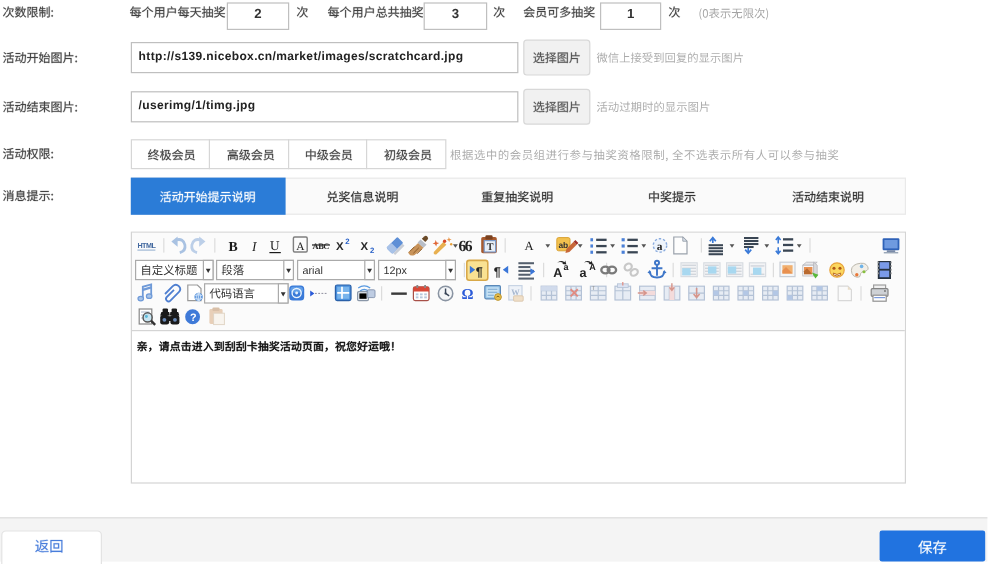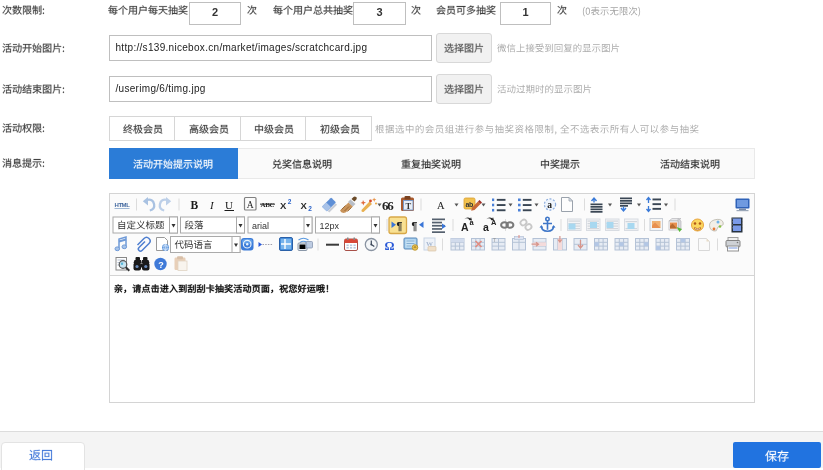--- a/index.html
+++ b/index.html
@@ -1,19 +1,19 @@
 <!DOCTYPE html>
 <html><head><meta charset="utf-8">
 <style>
 *{margin:0;padding:0;box-sizing:border-box}
 html,body{width:823px;height:470px;background:#fff;font-family:"Liberation Sans",sans-serif;overflow:hidden;position:relative}
 .abs{position:absolute}
 .inp{position:absolute;background:#fff;border:1px solid #bfbfbf}
 .num{text-align:center;font-size:11px;color:#333;line-height:19px;font-weight:bold}
-.txt{font-size:10px;font-weight:normal;letter-spacing:0.3px;color:#222;line-height:24px;padding-left:6px;white-space:nowrap;overflow:hidden}
+.txt{font-size:10px;font-weight:bold;letter-spacing:0.3px;color:#222;line-height:24px;padding-left:6px;white-space:nowrap;overflow:hidden}
 .btn{position:absolute;background:#f1f1f1;border:1px solid #d8d8d8;border-radius:3px}
 .seg{position:absolute;background:#fff;border:1px solid #d6d6d6}
 </style></head><body>
 
 <svg style="position:absolute;left:2px;top:5px" width="44" height="12" viewBox="0 0 43.8 12.0">
     <path fill="#444" stroke="#444" stroke-width="0.2" d="M0.6 1.6C1.2 2 2.1 2.6 2.5 3L3 2.4C2.6 2 1.7 1.5 1 1.1ZM0.4 8.1 1.1 8.6C1.7 7.7 2.5 6.5 3.1 5.5L2.5 5C1.9 6.1 1 7.3 0.4 8.1ZM4.5 0.4C4.2 2 3.7 3.6 2.9 4.5C3.1 4.6 3.5 4.8 3.6 5C4 4.4 4.4 3.7 4.7 2.8H8.4C8.2 3.5 7.9 4.3 7.6 4.8C7.8 4.9 8.1 5 8.3 5.1C8.6 4.4 9.1 3.3 9.3 2.4L8.8 2.1L8.6 2.1H4.9C5.1 1.6 5.2 1.1 5.3 0.6ZM5.7 3.3V4C5.7 5.4 5.5 7.6 2.4 9.1C2.6 9.2 2.9 9.5 3 9.6C4.9 8.7 5.8 7.4 6.2 6.2C6.8 7.8 7.7 8.9 9.1 9.5C9.2 9.3 9.4 9 9.6 8.9C7.9 8.2 6.9 6.7 6.5 4.7C6.5 4.4 6.5 4.2 6.5 4V3.3Z M14.4 0.6C14.2 1 13.9 1.6 13.7 1.9L14.2 2.2C14.4 1.8 14.8 1.3 15.1 0.9ZM10.9 0.9C11.1 1.3 11.4 1.8 11.5 2.2L12.1 1.9C12 1.6 11.7 1 11.4 0.7ZM14.1 6.2C13.9 6.7 13.6 7.2 13.2 7.5C12.8 7.4 12.4 7.2 12 7C12.2 6.8 12.3 6.5 12.5 6.2ZM11.1 7.3C11.6 7.5 12.1 7.7 12.6 8C12 8.4 11.2 8.8 10.4 8.9C10.5 9.1 10.7 9.3 10.8 9.5C11.7 9.3 12.5 8.9 13.3 8.3C13.6 8.5 13.9 8.7 14.1 8.9L14.6 8.4C14.4 8.2 14.1 8 13.8 7.9C14.3 7.3 14.7 6.6 14.9 5.7L14.5 5.5L14.4 5.6H12.8L13 5.1L12.3 4.9C12.3 5.1 12.2 5.4 12.1 5.6H10.7V6.2H11.8C11.5 6.6 11.3 7 11.1 7.3ZM12.6 0.4V2.3H10.5V2.9H12.3C11.9 3.5 11.1 4.2 10.4 4.5C10.5 4.6 10.7 4.9 10.8 5C11.4 4.7 12.1 4.1 12.6 3.5V4.8H13.3V3.4C13.8 3.8 14.4 4.2 14.6 4.5L15 3.9C14.8 3.7 13.9 3.2 13.4 2.9H15.3V2.3H13.3V0.4ZM16.3 0.5C16 2.2 15.6 3.9 14.8 5C15 5.1 15.3 5.3 15.4 5.4C15.6 5.1 15.9 4.6 16.1 4.1C16.3 5.1 16.6 6 16.9 6.8C16.4 7.8 15.6 8.5 14.5 9C14.7 9.2 14.9 9.5 14.9 9.6C15.9 9.1 16.7 8.4 17.3 7.5C17.8 8.4 18.4 9 19.2 9.5C19.3 9.3 19.6 9.1 19.7 8.9C18.9 8.5 18.2 7.7 17.7 6.8C18.2 5.8 18.6 4.5 18.8 3H19.5V2.3H16.6C16.8 1.8 16.9 1.2 17 0.6ZM18.1 3C17.9 4.2 17.7 5.2 17.3 6C16.9 5.1 16.7 4.1 16.5 3Z M20.9 0.8V9.6H21.6V1.5H23C22.8 2.2 22.5 3 22.2 3.8C23 4.6 23.1 5.2 23.1 5.8C23.1 6.1 23.1 6.4 22.9 6.5C22.9 6.5 22.7 6.6 22.6 6.6C22.5 6.6 22.3 6.6 22 6.6C22.2 6.8 22.2 7.1 22.2 7.2C22.4 7.2 22.7 7.2 22.9 7.2C23.1 7.2 23.3 7.1 23.4 7C23.7 6.8 23.8 6.4 23.8 5.9C23.8 5.2 23.6 4.5 22.9 3.7C23.3 2.9 23.6 1.9 23.9 1.1L23.4 0.8L23.3 0.8ZM28.1 3.3V4.6H25.2V3.3ZM28.1 2.7H25.2V1.5H28.1ZM24.4 9.6C24.6 9.5 24.9 9.4 27 8.8C26.9 8.6 26.9 8.3 26.9 8.1L25.2 8.6V5.2H26.1C26.6 7.2 27.6 8.8 29.1 9.5C29.2 9.3 29.5 9 29.6 8.9C28.9 8.6 28.2 8 27.7 7.3C28.3 7 28.9 6.5 29.4 6.1L28.9 5.6C28.5 5.9 27.9 6.4 27.4 6.7C27.1 6.3 26.9 5.8 26.8 5.2H28.8V0.8H24.4V8.3C24.4 8.7 24.2 8.9 24.1 9C24.2 9.1 24.3 9.4 24.4 9.6Z M36.8 1.3V6.9H37.5V1.3ZM38.5 0.5V8.6C38.5 8.7 38.5 8.8 38.3 8.8C38.1 8.8 37.6 8.8 37 8.8C37.1 9 37.2 9.4 37.2 9.6C38 9.6 38.5 9.5 38.9 9.4C39.2 9.3 39.3 9.1 39.3 8.6V0.5ZM31.4 0.6C31.2 1.6 30.9 2.6 30.4 3.3C30.6 3.4 30.9 3.5 31.1 3.6C31.2 3.3 31.4 2.9 31.6 2.5H32.9V3.6H30.4V4.3H32.9V5.3H30.9V8.8H31.6V6H32.9V9.6H33.6V6H35V8C35 8.1 35 8.2 34.9 8.2C34.8 8.2 34.4 8.2 34 8.2C34.1 8.3 34.2 8.6 34.2 8.8C34.8 8.8 35.1 8.8 35.4 8.7C35.6 8.6 35.7 8.4 35.7 8V5.3H33.6V4.3H36V3.6H33.6V2.5H35.6V1.8H33.6V0.4H32.9V1.8H31.8C31.9 1.5 32 1.1 32.1 0.8Z M41.4 4.9C41.8 4.9 42 4.6 42 4.2C42 3.8 41.8 3.5 41.4 3.5C41 3.5 40.7 3.8 40.7 4.2C40.7 4.6 41 4.9 41.4 4.9ZM41.4 8.9C41.8 8.9 42 8.7 42 8.2C42 7.8 41.8 7.5 41.4 7.5C41 7.5 40.7 7.8 40.7 8.2C40.7 8.7 41 8.9 41.4 8.9Z"></path>
   </svg>
 <svg style="position:absolute;left:108px;top:5px" width="81" height="12" viewBox="0 0 81.0 12.0">
     <path fill="#444" stroke="#444" stroke-width="0.2" d="M3.9 4.2C4.5 4.5 5.3 5 5.7 5.4H2.7L2.9 3.8H7.5L7.4 5.4H5.7L6.2 4.9C5.8 4.5 5 4.1 4.3 3.8ZM0.4 5.3V6H1.9C1.7 6.9 1.6 7.7 1.5 8.3H1.9L7.2 8.3C7.1 8.6 7.1 8.8 7 8.9C6.9 9 6.8 9 6.6 9C6.4 9 6 9 5.5 9C5.6 9.1 5.7 9.4 5.7 9.6C6.2 9.6 6.7 9.6 7 9.6C7.3 9.6 7.5 9.5 7.7 9.2C7.8 9.1 7.9 8.8 8 8.3H9.2V7.6H8C8.1 7.2 8.1 6.7 8.2 6H9.6V5.3H8.2L8.2 3.5C8.2 3.4 8.3 3.1 8.3 3.1H2.2C2.2 3.8 2.1 4.6 1.9 5.3ZM7.3 7.6H5.6L6 7.2C5.6 6.8 4.8 6.3 4.1 6H7.4C7.4 6.7 7.3 7.2 7.3 7.6ZM3.6 6.4C4.3 6.7 5 7.2 5.5 7.6H2.4L2.6 6H4.1ZM2.7 0.3C2.2 1.6 1.3 2.9 0.4 3.7C0.6 3.8 0.9 4 1.1 4.2C1.6 3.6 2.2 2.9 2.6 2.1H9.2V1.4H3C3.2 1.1 3.3 0.9 3.5 0.6Z M14.6 3.3V9.6H15.4V3.3ZM15.1 0.4C14.1 2.1 12.2 3.5 10.3 4.3C10.6 4.5 10.8 4.8 10.9 5C12.4 4.3 13.9 3.1 15 1.7C16.3 3.3 17.7 4.3 19.1 5C19.3 4.8 19.5 4.5 19.7 4.4C18.1 3.6 16.7 2.7 15.4 1.1L15.7 0.7Z M21.5 1.1V4.7C21.5 6.1 21.4 7.9 20.3 9.2C20.5 9.2 20.8 9.5 20.9 9.7C21.7 8.8 22 7.7 22.2 6.5H24.7V9.5H25.4V6.5H28.1V8.6C28.1 8.8 28.1 8.8 27.9 8.8C27.7 8.8 27 8.9 26.3 8.8C26.4 9 26.5 9.4 26.6 9.5C27.5 9.6 28.1 9.5 28.4 9.4C28.8 9.3 28.9 9.1 28.9 8.6V1.1ZM22.3 1.8H24.7V3.4H22.3ZM28.1 1.8V3.4H25.4V1.8ZM22.3 4.1H24.7V5.8H22.2C22.3 5.4 22.3 5.1 22.3 4.7ZM28.1 4.1V5.8H25.4V4.1Z M32.5 2.7H37.7V4.7H32.5L32.5 4.1ZM34.4 0.5C34.6 1 34.8 1.5 35 2H31.7V4.1C31.7 5.6 31.6 7.7 30.3 9.2C30.5 9.3 30.9 9.5 31 9.7C32 8.5 32.3 6.8 32.4 5.4H37.7V6H38.5V2H35.3L35.7 1.8C35.6 1.4 35.4 0.8 35.1 0.4Z M43.9 4.2C44.5 4.5 45.3 5 45.7 5.4H42.7L42.9 3.8H47.5L47.4 5.4H45.7L46.2 4.9C45.8 4.5 45 4.1 44.3 3.8ZM40.4 5.3V6H41.9C41.7 6.9 41.6 7.7 41.5 8.3H41.9L47.2 8.3C47.1 8.6 47.1 8.8 47 8.9C46.9 9 46.8 9 46.6 9C46.4 9 46 9 45.5 9C45.6 9.1 45.6 9.4 45.7 9.6C46.1 9.6 46.7 9.6 47 9.6C47.3 9.6 47.5 9.5 47.7 9.2C47.8 9.1 47.9 8.8 48 8.3H49.2V7.6H48C48.1 7.2 48.1 6.7 48.1 6H49.6V5.3H48.2L48.2 3.5C48.2 3.4 48.3 3.1 48.3 3.1H42.2C42.2 3.8 42.1 4.6 42 5.3ZM47.3 7.6H45.6L46 7.2C45.6 6.8 44.8 6.3 44.1 6H47.4C47.4 6.7 47.3 7.2 47.3 7.6ZM43.6 6.4C44.3 6.7 45 7.2 45.5 7.6H42.4L42.6 6H44.1ZM42.7 0.3C42.2 1.6 41.3 2.9 40.4 3.7C40.6 3.8 40.9 4 41.1 4.2C41.6 3.6 42.2 2.9 42.6 2.1H49.2V1.4H43C43.2 1.1 43.3 0.9 43.5 0.6Z M50.7 4.3V5H54.3C54 6.4 53 7.9 50.4 9C50.6 9.1 50.8 9.4 50.9 9.6C53.5 8.5 54.5 7.1 55 5.6C55.8 7.5 57.1 8.9 59.1 9.6C59.3 9.4 59.5 9.1 59.7 8.9C57.6 8.3 56.2 6.9 55.5 5H59.4V4.3H55.3C55.3 3.9 55.3 3.5 55.3 3.1V1.9H58.9V1.2H51V1.9H54.5V3.1C54.5 3.5 54.5 3.9 54.5 4.3Z M61.8 0.4V2.4H60.4V3.1H61.8V5.3L60.3 5.7L60.5 6.5L61.8 6V8.7C61.8 8.9 61.8 8.9 61.6 8.9C61.5 8.9 61.1 8.9 60.6 8.9C60.7 9.1 60.8 9.4 60.9 9.6C61.5 9.6 61.9 9.6 62.2 9.5C62.4 9.4 62.5 9.2 62.5 8.7V5.8L63.8 5.4L63.7 4.8L62.5 5.1V3.1H63.6V2.4H62.5V0.4ZM64.7 6.1H66.3V8.1H64.7ZM64.7 5.4V3.4H66.3V5.4ZM68.7 6.1V8.1H67V6.1ZM68.7 5.4H67V3.4H68.7ZM66.3 0.4V2.7H64V9.6H64.7V8.9H68.7V9.5H69.4V2.7H67V0.4Z M70.7 1.2C71.1 1.7 71.5 2.4 71.7 2.8L72.3 2.5C72.1 2 71.7 1.4 71.3 0.9ZM74.6 5.3C74.6 5.6 74.6 5.8 74.5 6.1H70.6V6.7H74.3C73.8 7.8 72.8 8.6 70.4 9C70.6 9.1 70.7 9.4 70.8 9.6C73.3 9.2 74.4 8.3 75 7C75.7 8.5 77.1 9.2 79.2 9.5C79.2 9.3 79.4 9 79.6 8.9C77.6 8.7 76.2 8 75.6 6.7H79.4V6.1H75.3C75.3 5.8 75.4 5.6 75.4 5.3ZM70.5 4.1 70.8 4.7C71.4 4.4 72.1 4 72.8 3.7V5.3H73.5V0.4H72.8V2.9C71.9 3.4 71.1 3.8 70.5 4.1ZM76 0.4C75.6 1.1 74.8 1.9 73.9 2.4C74 2.5 74.3 2.8 74.4 3C74.9 2.7 75.3 2.3 75.7 1.9H78.5C78.2 2.6 77.6 3.2 77 3.6C76.6 3.2 76.1 2.8 75.7 2.4L75.1 2.7C75.6 3.1 76 3.6 76.4 3.9C75.6 4.3 74.7 4.5 73.8 4.7C73.9 4.8 74.1 5.1 74.2 5.3C76.7 4.9 78.7 3.9 79.5 1.4L79 1.2L78.9 1.3H76.3C76.4 1 76.6 0.8 76.7 0.6Z"></path>
   </svg>
@@ -45,21 +45,21 @@
 <div class="btn" style="left:435.5px;top:33px;width:56px;height:30px"></div>
 <svg style="position:absolute;left:443.5px;top:43px" width="41" height="12" viewBox="0 0 41.0 12.0">
     <path fill="#555" stroke="#555" stroke-width="0.2" d="M0.6 1.2C1.2 1.6 1.9 2.3 2.2 2.8L2.8 2.4C2.5 1.9 1.8 1.2 1.2 0.7ZM4.5 0.7C4.2 1.6 3.8 2.5 3.3 3.1C3.4 3.2 3.8 3.4 3.9 3.5C4.1 3.2 4.4 2.8 4.5 2.4H6V3.9H3.2V4.6H5C4.8 5.9 4.4 6.8 2.9 7.4C3.1 7.5 3.3 7.8 3.4 8C5.1 7.3 5.6 6.2 5.8 4.6H6.8V6.9C6.8 7.7 7 7.9 7.7 7.9C7.9 7.9 8.5 7.9 8.7 7.9C9.3 7.9 9.5 7.6 9.6 6.3C9.4 6.2 9.1 6.1 8.9 6C8.9 7 8.9 7.2 8.6 7.2C8.5 7.2 7.9 7.2 7.8 7.2C7.6 7.2 7.5 7.1 7.5 6.9V4.6H9.5V3.9H6.8V2.4H9.1V1.8H6.8V0.4H6V1.8H4.9C5 1.5 5.1 1.2 5.2 0.9ZM2.5 4.2H0.6V4.9H1.8V8C1.4 8.2 0.9 8.5 0.5 9L1 9.6C1.5 9 2.1 8.5 2.4 8.5C2.6 8.5 3 8.8 3.4 9C4 9.4 4.8 9.5 6 9.5C7 9.5 8.7 9.4 9.5 9.4C9.5 9.2 9.6 8.8 9.7 8.6C8.7 8.7 7.2 8.8 6 8.8C5 8.8 4.1 8.7 3.5 8.3C3 8.1 2.8 7.8 2.5 7.8Z M11.8 0.4V2.4H10.5V3.1H11.8V5.2C11.2 5.4 10.8 5.5 10.4 5.7L10.6 6.4L11.8 6V8.7C11.8 8.8 11.7 8.9 11.6 8.9C11.5 8.9 11.1 8.9 10.7 8.9C10.8 9.1 10.8 9.4 10.9 9.6C11.5 9.6 11.9 9.6 12.2 9.4C12.4 9.3 12.5 9.1 12.5 8.7V5.8L13.7 5.4L13.6 4.7L12.5 5V3.1H13.7V2.4H12.5V0.4ZM18 1.6C17.7 2.1 17.2 2.6 16.6 3C16.1 2.6 15.7 2.1 15.3 1.6ZM14 0.9V1.6H14.6C15 2.3 15.5 2.9 16 3.4C15.3 3.8 14.4 4.2 13.5 4.4C13.7 4.5 13.8 4.8 13.9 5C14.8 4.7 15.8 4.3 16.6 3.8C17.4 4.3 18.3 4.8 19.3 5C19.4 4.8 19.6 4.5 19.7 4.4C18.8 4.2 17.9 3.8 17.2 3.4C18 2.8 18.7 2 19.1 1.2L18.6 0.9L18.5 0.9ZM16.2 4.7V5.6H14.2V6.2H16.2V7.3H13.7V8H16.2V9.6H16.9V8H19.6V7.3H16.9V6.2H18.9V5.6H16.9V4.7Z M23.8 6C24.6 6.2 25.6 6.5 26.1 6.8L26.4 6.3C25.9 6 24.9 5.7 24.1 5.6ZM22.8 7.3C24.1 7.5 25.9 7.9 26.8 8.2L27.1 7.6C26.2 7.3 24.4 6.9 23.1 6.8ZM20.8 0.8V9.6H21.6V9.2H28.4V9.6H29.2V0.8ZM21.6 8.5V1.5H28.4V8.5ZM24.1 1.7C23.6 2.5 22.8 3.3 21.9 3.8C22.1 3.9 22.3 4.2 22.4 4.3C22.8 4.1 23.1 3.8 23.4 3.6C23.7 3.9 24 4.2 24.4 4.5C23.6 4.9 22.6 5.2 21.7 5.3C21.9 5.5 22 5.8 22.1 6C23.1 5.7 24.1 5.4 25.1 4.8C25.9 5.3 26.9 5.6 27.8 5.8C27.9 5.7 28.1 5.4 28.2 5.3C27.4 5.1 26.5 4.8 25.7 4.5C26.4 4 27.1 3.4 27.5 2.7L27.1 2.5L26.9 2.5H24.4C24.5 2.3 24.6 2.1 24.8 1.9ZM23.8 3.2 23.9 3.1H26.4C26.1 3.5 25.6 3.8 25.1 4.2C24.6 3.9 24.1 3.5 23.8 3.2Z M31.8 0.7V4C31.8 5.8 31.7 7.6 30.4 9C30.6 9.2 30.8 9.4 31 9.6C31.9 8.6 32.3 7.4 32.5 6.1H36.7V9.6H37.5V5.4H32.5C32.6 4.9 32.6 4.5 32.6 4V3.8H39V3H36.2V0.4H35.4V3H32.6V0.7Z"></path>
   </svg>
 <svg style="position:absolute;left:497px;top:43px" width="124" height="12" viewBox="0 0 124.5 11.5">
     <path fill="#ababab" d="M1.9 0.4C1.5 1 0.9 1.8 0.3 2.3C0.4 2.4 0.6 2.7 0.6 2.8C1.3 2.2 2.1 1.4 2.5 0.6ZM3.1 5.3V6.4C3.1 7.1 3 8 2.4 8.6C2.5 8.7 2.8 9 2.9 9.1C3.6 8.3 3.7 7.3 3.7 6.5V5.9H5V7C5 7.4 4.8 7.5 4.7 7.6C4.8 7.8 4.9 8 5 8.2C5.1 8 5.3 7.9 6.5 7.1C6.4 7 6.3 6.7 6.3 6.6L5.6 7V5.3ZM7 3H8.2C8 4.1 7.8 5.1 7.5 6C7.2 5.2 7 4.3 6.9 3.3ZM2.7 4.1V4.7H5.9V4.6C6 4.8 6.1 4.9 6.2 5C6.3 4.8 6.4 4.6 6.5 4.4C6.7 5.3 6.9 6.1 7.1 6.8C6.7 7.5 6.2 8.1 5.4 8.6C5.5 8.7 5.8 9 5.8 9.1C6.5 8.7 7 8.1 7.4 7.5C7.8 8.2 8.2 8.7 8.7 9.1C8.8 8.9 9.1 8.6 9.2 8.5C8.6 8.2 8.2 7.6 7.8 6.8C8.3 5.8 8.6 4.5 8.8 3H9.1V2.3H7.1C7.3 1.7 7.4 1.1 7.4 0.5L6.8 0.4C6.6 1.9 6.4 3.3 5.9 4.3V4.1ZM2.9 1.1V3.4H5.9V1.1H5.3V2.8H4.7V0.4H4.1V2.8H3.4V1.1ZM2.1 2.3C1.6 3.3 0.9 4.3 0.2 5C0.3 5.1 0.5 5.5 0.6 5.6C0.8 5.3 1.1 5 1.4 4.6V9.1H2.1V3.7C2.3 3.3 2.5 2.9 2.7 2.5Z M13.1 3.3V3.9H17.8V3.3ZM13.1 4.7V5.2H17.8V4.7ZM12.4 1.9V2.6H18.5V1.9ZM14.6 0.6C14.9 1 15.2 1.6 15.3 1.9L16 1.6C15.8 1.3 15.5 0.8 15.3 0.4ZM13 6.1V9.1H13.6V8.7H17.2V9.1H17.9V6.1ZM13.6 8.2V6.6H17.2V8.2ZM11.9 0.4C11.4 1.9 10.7 3.3 9.8 4.2C9.9 4.4 10.1 4.7 10.2 4.9C10.5 4.5 10.8 4.1 11.1 3.7V9.1H11.8V2.5C12.1 1.9 12.3 1.3 12.6 0.6Z M23.1 0.5V8H19.5V8.7H28V8H23.8V4.2H27.4V3.5H23.8V0.5Z M32.8 2.3C33.1 2.7 33.4 3.2 33.5 3.6L34.1 3.3C34 3 33.7 2.5 33.4 2.1ZM30 0.4V2.3H28.9V3H30V5.1C29.5 5.2 29.1 5.3 28.8 5.4L28.9 6.1L30 5.8V8.3C30 8.4 30 8.4 29.9 8.4C29.8 8.4 29.4 8.4 29 8.4C29.1 8.6 29.2 8.9 29.2 9.1C29.8 9.1 30.1 9.1 30.4 9C30.6 8.8 30.7 8.7 30.7 8.3V5.6L31.6 5.3L31.5 4.6L30.7 4.9V3H31.6V2.3H30.7V0.4ZM33.9 0.6C34 0.8 34.2 1.1 34.3 1.4H32.1V2H37.3V1.4H35.1C34.9 1.1 34.7 0.7 34.6 0.5ZM35.8 2.1C35.6 2.6 35.3 3.2 35 3.6H31.8V4.2H37.5V3.6H35.7C36 3.2 36.2 2.7 36.5 2.3ZM35.8 5.9C35.6 6.5 35.3 7 34.9 7.3C34.3 7.1 33.8 6.9 33.3 6.8C33.5 6.5 33.7 6.2 33.9 5.9ZM32.3 7.1C32.9 7.3 33.6 7.5 34.3 7.8C33.6 8.1 32.7 8.4 31.5 8.5C31.7 8.6 31.8 8.9 31.8 9.1C33.2 8.9 34.2 8.6 35 8.1C35.8 8.4 36.5 8.8 36.9 9.1L37.4 8.6C36.9 8.3 36.3 7.9 35.5 7.6C36 7.2 36.3 6.6 36.5 5.9H37.6V5.3H34.2C34.4 5 34.5 4.7 34.6 4.4L34 4.3C33.8 4.6 33.7 4.9 33.5 5.3H31.7V5.9H33.1C32.8 6.3 32.6 6.7 32.3 7.1Z M45.8 0.3C44.2 0.7 41.2 0.9 38.8 1C38.8 1.2 38.9 1.5 38.9 1.7C41.4 1.6 44.4 1.3 46.3 0.9ZM42.1 1.7C42.3 2.1 42.5 2.7 42.6 3.1L43.2 2.9C43.2 2.5 43 1.9 42.7 1.5ZM45.3 1.5C45.1 2 44.8 2.7 44.5 3.1H40.3L40.9 2.9C40.8 2.6 40.5 2.1 40.2 1.7L39.6 1.9C39.8 2.3 40.1 2.8 40.2 3.1H38.7V5.1H39.4V3.8H46.1V5.1H46.8V3.1H45.2C45.5 2.7 45.8 2.2 46.1 1.7ZM44.6 5.5C44.1 6.2 43.5 6.7 42.8 7.1C42 6.7 41.4 6.1 40.9 5.5ZM39.8 4.8V5.5H40.2L40.1 5.5C40.6 6.3 41.3 7 42.1 7.5C41 8 39.8 8.3 38.5 8.5C38.6 8.6 38.8 8.9 38.9 9.1C40.3 8.9 41.6 8.5 42.8 7.9C43.8 8.5 45.1 8.9 46.6 9.1C46.7 8.9 46.9 8.6 47 8.4C45.7 8.3 44.5 8 43.5 7.5C44.4 6.9 45.2 6.1 45.7 5.1L45.2 4.8L45 4.8Z M53.6 1.2V7H54.3V1.2ZM55.5 0.5V8C55.5 8.2 55.4 8.2 55.3 8.2C55.1 8.2 54.6 8.2 54 8.2C54.1 8.4 54.2 8.7 54.3 8.9C55 8.9 55.5 8.9 55.8 8.8C56.1 8.7 56.2 8.5 56.2 8V0.5ZM48.1 8 48.3 8.6C49.5 8.4 51.3 8.1 53 7.7L53 7.1L51 7.5V6H52.9V5.3H51V4.3H50.3V5.3H48.4V6H50.3V7.6ZM48.6 4.2C48.9 4.1 49.2 4 52.2 3.8C52.3 4 52.4 4.2 52.5 4.4L53.1 4C52.8 3.4 52.2 2.6 51.6 1.9L51.1 2.3C51.3 2.5 51.6 2.9 51.8 3.2L49.4 3.4C49.8 2.9 50.2 2.3 50.5 1.6H53.1V1H48.2V1.6H49.7C49.4 2.3 49 2.9 48.8 3.1C48.7 3.3 48.5 3.5 48.4 3.5C48.5 3.7 48.6 4 48.6 4.2Z M60.6 3.6H62.9V5.8H60.6ZM59.9 3V6.4H63.6V3ZM57.8 0.8V9.1H58.5V8.6H65V9.1H65.7V0.8ZM58.5 7.9V1.5H65V7.9Z M69.2 4.2H73.7V4.8H69.2ZM69.2 3H73.7V3.7H69.2ZM68.5 2.5V5.3H69.6C69 6.1 68.2 6.7 67.4 7.2C67.5 7.3 67.8 7.5 67.9 7.6C68.3 7.4 68.7 7.1 69.1 6.8C69.5 7.2 69.9 7.6 70.5 7.8C69.4 8.2 68.1 8.4 66.8 8.5C66.9 8.6 67.1 8.9 67.1 9.1C68.5 9 70 8.7 71.3 8.2C72.5 8.7 73.8 8.9 75.2 9C75.3 8.9 75.5 8.6 75.6 8.4C74.4 8.3 73.2 8.2 72.2 7.9C73 7.4 73.8 6.9 74.3 6.2L73.8 5.9L73.7 5.9H69.9C70.1 5.7 70.2 5.5 70.3 5.3L70.3 5.3H74.4V2.5ZM69 0.4C68.6 1.3 67.8 2.2 67 2.8C67.1 2.9 67.3 3.2 67.4 3.3C67.9 2.9 68.4 2.5 68.8 1.9H75.1V1.3H69.3C69.4 1.1 69.6 0.8 69.7 0.6ZM73.2 6.5C72.7 6.9 72 7.3 71.3 7.6C70.6 7.3 70 6.9 69.5 6.5Z M81.2 4.3C81.8 5 82.4 6 82.7 6.6L83.3 6.2C83 5.6 82.3 4.7 81.8 4ZM78.3 0.4C78.2 0.8 78 1.4 77.9 1.9H76.8V8.9H77.5V8.1H80.1V1.9H78.5C78.7 1.5 78.9 1 79 0.5ZM77.5 2.5H79.5V4.6H77.5ZM77.5 7.5V5.2H79.5V7.5ZM81.7 0.3C81.4 1.7 80.9 3 80.2 3.8C80.4 3.9 80.7 4.1 80.8 4.2C81.1 3.8 81.4 3.2 81.7 2.5H84.1C84 6.3 83.9 7.8 83.6 8.1C83.4 8.3 83.3 8.3 83.2 8.3C82.9 8.3 82.4 8.3 81.7 8.2C81.9 8.4 82 8.7 82 8.9C82.5 8.9 83.1 9 83.4 8.9C83.7 8.9 83.9 8.8 84.2 8.5C84.5 8.1 84.7 6.6 84.8 2.2C84.8 2.1 84.8 1.9 84.8 1.9H82C82.1 1.4 82.3 1 82.4 0.5Z M87.8 2.9H92.7V3.9H87.8ZM87.8 1.4H92.7V2.4H87.8ZM87.1 0.8V4.5H93.4V0.8ZM93.3 5.2C93 5.8 92.4 6.6 92 7.2L92.5 7.4C93 6.9 93.5 6.2 93.9 5.5ZM86.7 5.5C87.1 6.1 87.5 7 87.7 7.5L88.3 7.2C88.1 6.7 87.6 5.9 87.2 5.3ZM90.9 4.9V8H89.5V4.9H88.8V8H85.9V8.7H94.6V8H91.6V4.9Z M97.2 5C96.8 6.1 96.1 7.2 95.3 7.8C95.5 7.9 95.8 8.1 96 8.3C96.7 7.5 97.5 6.4 98 5.2ZM101.5 5.3C102.2 6.2 102.9 7.5 103.2 8.3L103.9 7.9C103.6 7.1 102.8 5.9 102.2 5ZM96.4 1.1V1.8H103.1V1.1ZM95.6 3.4V4.1H99.4V8.2C99.4 8.3 99.3 8.4 99.2 8.4C99 8.4 98.3 8.4 97.7 8.4C97.8 8.6 97.9 8.9 98 9.1C98.8 9.1 99.4 9.1 99.7 9C100 8.9 100.1 8.7 100.1 8.2V4.1H103.9V3.4Z M108.1 5.7C108.8 5.9 109.8 6.2 110.3 6.5L110.6 6C110.1 5.7 109.1 5.4 108.4 5.3ZM107.1 6.9C108.4 7.1 110.1 7.5 111 7.8L111.3 7.2C110.4 6.9 108.7 6.6 107.4 6.4ZM105.3 0.8V9.1H106V8.7H112.5V9.1H113.2V0.8ZM106 8.1V1.4H112.5V8.1ZM108.4 1.6C108 2.4 107.1 3.2 106.3 3.6C106.5 3.7 106.7 4 106.8 4.1C107.1 3.9 107.4 3.6 107.7 3.4C108 3.7 108.3 4 108.7 4.2C107.9 4.6 107 4.9 106.2 5.1C106.3 5.2 106.4 5.5 106.5 5.7C107.4 5.4 108.4 5.1 109.3 4.6C110.1 5 111 5.3 111.9 5.5C112 5.4 112.2 5.1 112.3 5C111.5 4.9 110.6 4.6 109.9 4.3C110.6 3.8 111.2 3.2 111.6 2.6L111.2 2.4L111.1 2.4H108.6C108.8 2.2 108.9 2 109 1.8ZM108.1 3 108.2 2.9H110.6C110.3 3.3 109.8 3.6 109.3 3.9C108.8 3.7 108.4 3.4 108.1 3Z M115.7 0.6V3.8C115.7 5.5 115.6 7.2 114.4 8.6C114.5 8.7 114.8 9 114.9 9.1C115.8 8.2 116.2 7 116.3 5.8H120.3V9.1H121.1V5.1H116.4C116.4 4.7 116.5 4.2 116.5 3.8V3.6H122.6V2.8H119.9V0.4H119.1V2.8H116.5V0.6Z"></path>
   </svg>
 <svg style="position:absolute;left:2px;top:83.5px" width="64" height="12" viewBox="0 0 63.8 12.0">
     <path fill="#444" stroke="#444" stroke-width="0.2" d="M0.9 1.1C1.5 1.4 2.4 1.9 2.8 2.2L3.2 1.6C2.8 1.3 1.9 0.8 1.3 0.5ZM0.4 3.8C1 4.1 1.9 4.6 2.3 4.9L2.7 4.3C2.3 4 1.4 3.6 0.8 3.3ZM0.7 9 1.3 9.5C1.9 8.5 2.6 7.3 3.1 6.2L2.6 5.7C2 6.9 1.2 8.2 0.7 9ZM3.2 3.3V4.1H6.1V5.7H3.9V9.6H4.6V9.2H8.2V9.5H8.9V5.7H6.8V4.1H9.6V3.3H6.8V1.6C7.7 1.4 8.5 1.2 9.1 1L8.5 0.4C7.4 0.8 5.4 1.2 3.7 1.3C3.8 1.5 3.9 1.8 3.9 2C4.6 1.9 5.4 1.8 6.1 1.7V3.3ZM4.6 8.5V6.4H8.2V8.5Z M10.9 1.2V1.9H14.8V1.2ZM16.5 0.6C16.5 1.3 16.5 2 16.5 2.7H15.1V3.4H16.5C16.4 5.7 15.9 7.8 14.6 9.1C14.8 9.2 15 9.4 15.2 9.6C16.6 8.2 17.1 5.9 17.2 3.4H18.7C18.6 7 18.5 8.3 18.2 8.6C18.1 8.7 18 8.8 17.8 8.8C17.6 8.8 17.1 8.8 16.5 8.7C16.6 8.9 16.7 9.2 16.7 9.4C17.3 9.5 17.8 9.5 18.1 9.5C18.4 9.4 18.6 9.3 18.8 9.1C19.2 8.6 19.3 7.2 19.5 3.1C19.5 3 19.5 2.7 19.5 2.7H17.2C17.3 2 17.3 1.3 17.3 0.6ZM10.9 8.4 10.9 8.4V8.4C11.1 8.2 11.5 8.1 14.3 7.5L14.5 8.2L15.1 7.9C14.9 7.2 14.5 6.1 14.1 5.2L13.5 5.3C13.7 5.8 13.9 6.3 14.1 6.9L11.7 7.4C12.1 6.5 12.4 5.3 12.7 4.3H14.9V3.6H10.5V4.3H11.9C11.7 5.5 11.2 6.6 11.1 7C10.9 7.4 10.8 7.6 10.7 7.7C10.7 7.9 10.8 8.2 10.9 8.4Z M20.4 8.3 20.5 9C21.5 8.8 22.8 8.5 24.1 8.2L24 7.6C22.7 7.8 21.3 8.1 20.4 8.3ZM20.6 4.5C20.7 4.5 21 4.4 22.2 4.3C21.8 4.9 21.4 5.4 21.2 5.6C20.8 5.9 20.6 6.2 20.4 6.2C20.5 6.4 20.6 6.8 20.6 7C20.9 6.8 21.2 6.8 24 6.2C24 6.1 24 5.8 24 5.6L21.8 5.9C22.6 5.1 23.4 4 24 2.9L23.3 2.5C23.1 2.9 22.9 3.2 22.7 3.6L21.4 3.7C22 2.9 22.5 1.8 23 0.8L22.2 0.5C21.8 1.6 21.1 2.9 20.9 3.2C20.7 3.5 20.5 3.7 20.3 3.8C20.4 4 20.5 4.4 20.6 4.5ZM26.4 0.4V1.7H24.1V2.5H26.4V4H24.3V4.7H29.3V4H27.2V2.5H29.4V1.7H27.2V0.4ZM24.6 5.8V9.6H25.3V9.2H28.3V9.6H29V5.8ZM25.3 8.5V6.4H28.3V8.5Z M31.4 3.3V6.1H34.2C33.3 7.2 31.8 8.2 30.4 8.6C30.6 8.8 30.8 9.1 30.9 9.3C32.2 8.8 33.6 7.8 34.6 6.7V9.6H35.4V6.7C36.4 7.8 37.8 8.8 39.1 9.3C39.2 9.1 39.5 8.8 39.7 8.6C38.2 8.2 36.7 7.2 35.8 6.1H38.6V3.3H35.4V2.2H39.3V1.5H35.4V0.4H34.6V1.5H30.8V2.2H34.6V3.3ZM32.2 3.9H34.6V5.5H32.2ZM35.4 3.9H37.8V5.5H35.4Z M43.8 6C44.5 6.2 45.6 6.5 46.1 6.8L46.4 6.3C45.9 6 44.9 5.7 44.1 5.6ZM42.8 7.3C44.1 7.5 45.9 7.9 46.8 8.2L47.1 7.6C46.2 7.3 44.5 6.9 43.1 6.8ZM40.8 0.8V9.6H41.6V9.2H48.4V9.6H49.2V0.8ZM41.6 8.5V1.5H48.4V8.5ZM44.1 1.7C43.6 2.5 42.8 3.3 41.9 3.8C42.1 3.9 42.3 4.2 42.5 4.3C42.8 4.1 43.1 3.8 43.4 3.6C43.7 3.9 44 4.2 44.4 4.5C43.6 4.9 42.6 5.2 41.7 5.3C41.9 5.5 42 5.8 42.1 6C43.1 5.7 44.1 5.4 45.1 4.8C45.9 5.3 46.9 5.6 47.8 5.8C47.9 5.7 48.1 5.4 48.2 5.3C47.4 5.1 46.5 4.8 45.7 4.5C46.4 4 47.1 3.4 47.5 2.7L47.1 2.5L47 2.5H44.4C44.5 2.3 44.6 2.1 44.8 1.9ZM43.8 3.2 43.9 3.1H46.4C46.1 3.5 45.6 3.8 45.1 4.2C44.5 3.9 44.1 3.5 43.8 3.2Z M51.8 0.7V4C51.8 5.8 51.7 7.6 50.4 9C50.6 9.2 50.8 9.4 51 9.6C51.9 8.6 52.3 7.4 52.5 6.1H56.7V9.6H57.5V5.4H52.5C52.6 4.9 52.6 4.5 52.6 4V3.8H59V3H56.2V0.4H55.4V3H52.6V0.7Z M61.4 4.9C61.8 4.9 62 4.6 62 4.2C62 3.8 61.8 3.5 61.4 3.5C61 3.5 60.7 3.8 60.7 4.2C60.7 4.6 61 4.9 61.4 4.9ZM61.4 8.9C61.8 8.9 62 8.7 62 8.2C62 7.8 61.8 7.5 61.4 7.5C61 7.5 60.7 7.8 60.7 8.2C60.7 8.7 61 8.9 61.4 8.9Z"></path>
   </svg>
-<div class="inp txt" style="left:108.5px;top:76px;width:323px;height:26px">/userimg/6/timg.jpg</div>
+<div class="inp txt" style="left:108.5px;top:76px;width:323px;height:26px">/userimg/1/timg.jpg</div>
 <div class="btn" style="left:435.5px;top:74px;width:56px;height:30px"></div>
 <svg style="position:absolute;left:443.5px;top:84px" width="41" height="12" viewBox="0 0 41.0 12.0">
     <path fill="#555" stroke="#555" stroke-width="0.2" d="M0.6 1.2C1.2 1.6 1.9 2.3 2.2 2.8L2.8 2.4C2.5 1.9 1.8 1.2 1.2 0.7ZM4.5 0.7C4.2 1.6 3.8 2.5 3.3 3.1C3.4 3.2 3.8 3.4 3.9 3.5C4.1 3.2 4.4 2.8 4.5 2.4H6V3.9H3.2V4.6H5C4.8 5.9 4.4 6.8 2.9 7.4C3.1 7.5 3.3 7.8 3.4 8C5.1 7.3 5.6 6.2 5.8 4.6H6.8V6.9C6.8 7.7 7 7.9 7.7 7.9C7.9 7.9 8.5 7.9 8.7 7.9C9.3 7.9 9.5 7.6 9.6 6.3C9.4 6.2 9.1 6.1 8.9 6C8.9 7 8.9 7.2 8.6 7.2C8.5 7.2 7.9 7.2 7.8 7.2C7.6 7.2 7.5 7.1 7.5 6.9V4.6H9.5V3.9H6.8V2.4H9.1V1.8H6.8V0.4H6V1.8H4.9C5 1.5 5.1 1.2 5.2 0.9ZM2.5 4.2H0.6V4.9H1.8V8C1.4 8.2 0.9 8.5 0.5 9L1 9.6C1.5 9 2.1 8.5 2.4 8.5C2.6 8.5 3 8.8 3.4 9C4 9.4 4.8 9.5 6 9.5C7 9.5 8.7 9.4 9.5 9.4C9.5 9.2 9.6 8.8 9.7 8.6C8.7 8.7 7.2 8.8 6 8.8C5 8.8 4.1 8.7 3.5 8.3C3 8.1 2.8 7.8 2.5 7.8Z M11.8 0.4V2.4H10.5V3.1H11.8V5.2C11.2 5.4 10.8 5.5 10.4 5.7L10.6 6.4L11.8 6V8.7C11.8 8.8 11.7 8.9 11.6 8.9C11.5 8.9 11.1 8.9 10.7 8.9C10.8 9.1 10.8 9.4 10.9 9.6C11.5 9.6 11.9 9.6 12.2 9.4C12.4 9.3 12.5 9.1 12.5 8.7V5.8L13.7 5.4L13.6 4.7L12.5 5V3.1H13.7V2.4H12.5V0.4ZM18 1.6C17.7 2.1 17.2 2.6 16.6 3C16.1 2.6 15.7 2.1 15.3 1.6ZM14 0.9V1.6H14.6C15 2.3 15.5 2.9 16 3.4C15.3 3.8 14.4 4.2 13.5 4.4C13.7 4.5 13.8 4.8 13.9 5C14.8 4.7 15.8 4.3 16.6 3.8C17.4 4.3 18.3 4.8 19.3 5C19.4 4.8 19.6 4.5 19.7 4.4C18.8 4.2 17.9 3.8 17.2 3.4C18 2.8 18.7 2 19.1 1.2L18.6 0.9L18.5 0.9ZM16.2 4.7V5.6H14.2V6.2H16.2V7.3H13.7V8H16.2V9.6H16.9V8H19.6V7.3H16.9V6.2H18.9V5.6H16.9V4.7Z M23.8 6C24.6 6.2 25.6 6.5 26.1 6.8L26.4 6.3C25.9 6 24.9 5.7 24.1 5.6ZM22.8 7.3C24.1 7.5 25.9 7.9 26.8 8.2L27.1 7.6C26.2 7.3 24.4 6.9 23.1 6.8ZM20.8 0.8V9.6H21.6V9.2H28.4V9.6H29.2V0.8ZM21.6 8.5V1.5H28.4V8.5ZM24.1 1.7C23.6 2.5 22.8 3.3 21.9 3.8C22.1 3.9 22.3 4.2 22.4 4.3C22.8 4.1 23.1 3.8 23.4 3.6C23.7 3.9 24 4.2 24.4 4.5C23.6 4.9 22.6 5.2 21.7 5.3C21.9 5.5 22 5.8 22.1 6C23.1 5.7 24.1 5.4 25.1 4.8C25.9 5.3 26.9 5.6 27.8 5.8C27.9 5.7 28.1 5.4 28.2 5.3C27.4 5.1 26.5 4.8 25.7 4.5C26.4 4 27.1 3.4 27.5 2.7L27.1 2.5L26.9 2.5H24.4C24.5 2.3 24.6 2.1 24.8 1.9ZM23.8 3.2 23.9 3.1H26.4C26.1 3.5 25.6 3.8 25.1 4.2C24.6 3.9 24.1 3.5 23.8 3.2Z M31.8 0.7V4C31.8 5.8 31.7 7.6 30.4 9C30.6 9.2 30.8 9.4 31 9.6C31.9 8.6 32.3 7.4 32.5 6.1H36.7V9.6H37.5V5.4H32.5C32.6 4.9 32.6 4.5 32.6 4V3.8H39V3H36.2V0.4H35.4V3H32.6V0.7Z"></path>
   </svg>
 <svg style="position:absolute;left:497px;top:84px" width="96" height="12" viewBox="0 0 96.0 11.5">
     <path fill="#ababab" d="M0.9 1C1.4 1.3 2.2 1.8 2.6 2.1L3.1 1.5C2.7 1.2 1.8 0.8 1.3 0.5ZM0.4 3.6C1 3.9 1.8 4.4 2.2 4.7L2.6 4.1C2.1 3.8 1.3 3.4 0.8 3.1ZM0.6 8.5 1.2 9C1.8 8.1 2.5 6.9 3 5.9L2.4 5.5C1.9 6.5 1.1 7.8 0.6 8.5ZM3 3.2V3.8H5.8V5.4H3.7V9.1H4.4V8.7H7.8V9.1H8.5V5.4H6.5V3.8H9.1V3.2H6.5V1.5C7.3 1.4 8.1 1.2 8.7 1L8.1 0.4C7.1 0.8 5.1 1.1 3.5 1.3C3.6 1.4 3.7 1.7 3.7 1.9C4.4 1.8 5.1 1.7 5.8 1.6V3.2ZM4.4 8.1V6.1H7.8V8.1Z M10.3 1.2V1.8H14V1.2ZM15.7 0.5C15.7 1.2 15.7 1.9 15.7 2.6H14.3V3.3H15.6C15.5 5.4 15.2 7.4 13.9 8.6C14 8.7 14.3 8.9 14.4 9.1C15.8 7.8 16.2 5.6 16.3 3.3H17.8C17.7 6.6 17.5 7.9 17.3 8.2C17.2 8.3 17.1 8.3 16.9 8.3C16.7 8.3 16.2 8.3 15.7 8.3C15.8 8.5 15.9 8.8 15.9 9C16.4 9 16.9 9 17.2 9C17.5 8.9 17.7 8.9 17.9 8.6C18.2 8.2 18.3 6.8 18.5 2.9C18.5 2.8 18.5 2.6 18.5 2.6H16.4C16.4 1.9 16.4 1.2 16.4 0.5ZM10.3 7.9 10.4 7.9V8C10.6 7.8 10.9 7.7 13.6 7.1L13.7 7.8L14.4 7.5C14.2 6.9 13.8 5.7 13.4 4.9L12.8 5.1C13 5.5 13.2 6 13.4 6.5L11.1 7C11.5 6.1 11.8 5.1 12.1 4.1H14.2V3.4H10V4.1H11.3C11.1 5.2 10.7 6.3 10.6 6.6C10.4 7 10.3 7.2 10.1 7.3C10.2 7.5 10.3 7.8 10.3 7.9Z M19.8 1C20.3 1.5 20.9 2.2 21.2 2.6L21.8 2.2C21.5 1.8 20.8 1.1 20.3 0.6ZM22.6 3.8C23.1 4.4 23.7 5.3 23.9 5.7L24.5 5.4C24.3 4.9 23.7 4.1 23.2 3.5ZM21.5 3.9H19.5V4.6H20.8V7.1C20.4 7.2 19.9 7.7 19.4 8.2L19.8 8.9C20.3 8.2 20.8 7.7 21.1 7.7C21.3 7.7 21.6 8 22 8.3C22.7 8.7 23.5 8.8 24.7 8.8C25.6 8.8 27.3 8.7 27.9 8.7C27.9 8.5 28.1 8.1 28.2 7.9C27.2 8 25.8 8.1 24.7 8.1C23.6 8.1 22.8 8 22.2 7.6C21.9 7.4 21.7 7.3 21.5 7.1ZM25.8 0.4V2.1H22.2V2.8H25.8V6.5C25.8 6.7 25.8 6.8 25.6 6.8C25.4 6.8 24.7 6.8 24 6.7C24.1 7 24.3 7.3 24.3 7.5C25.2 7.5 25.8 7.5 26.1 7.3C26.4 7.2 26.6 7 26.6 6.5V2.8H27.9V2.1H26.6V0.4Z M30.2 7C29.9 7.6 29.4 8.3 28.9 8.7C29 8.8 29.3 9 29.5 9.1C30 8.6 30.5 7.9 30.9 7.2ZM31.5 7.3C31.9 7.7 32.4 8.4 32.5 8.8L33.1 8.4C32.9 8 32.5 7.4 32.1 7ZM36.6 1.5V3H34.7V1.5ZM34 0.9V4.3C34 5.7 33.9 7.5 33.1 8.7C33.3 8.8 33.6 9 33.7 9.2C34.3 8.3 34.5 7 34.6 5.9H36.6V8.2C36.6 8.4 36.6 8.4 36.4 8.4C36.3 8.4 35.8 8.4 35.3 8.4C35.4 8.6 35.5 8.9 35.5 9.1C36.2 9.1 36.7 9.1 36.9 8.9C37.2 8.8 37.3 8.6 37.3 8.2V0.9ZM36.6 3.7V5.2H34.7C34.7 4.9 34.7 4.6 34.7 4.3V3.7ZM32.2 0.5V1.6H30.4V0.5H29.8V1.6H29V2.3H29.8V6.2H28.9V6.8H33.5V6.2H32.8V2.3H33.5V1.6H32.8V0.5ZM30.4 2.3H32.2V3.1H30.4ZM30.4 3.7H32.2V4.6H30.4ZM30.4 5.2H32.2V6.2H30.4Z M42.5 4.1C43 4.8 43.7 5.8 44 6.4L44.6 6C44.3 5.4 43.6 4.5 43.1 3.8ZM41.1 4.5V6.7H39.5V4.5ZM41.1 3.9H39.5V1.8H41.1ZM38.8 1.2V8.1H39.5V7.4H41.7V1.2ZM45.3 0.4V2.3H42.2V3H45.3V8C45.3 8.2 45.2 8.3 45 8.3C44.8 8.3 44.1 8.3 43.3 8.3C43.4 8.5 43.6 8.8 43.6 9C44.6 9 45.2 9 45.5 8.9C45.8 8.8 46 8.6 46 8V3H47.1V2.3H46V0.4Z M52.7 4.3C53.3 5 53.9 6 54.2 6.6L54.8 6.2C54.5 5.6 53.8 4.7 53.3 4ZM49.8 0.4C49.7 0.8 49.5 1.4 49.4 1.9H48.3V8.9H49V8.1H51.6V1.9H50C50.2 1.5 50.4 1 50.5 0.5ZM49 2.5H51V4.6H49ZM49 7.5V5.2H51V7.5ZM53.2 0.3C52.9 1.7 52.4 3 51.7 3.8C51.9 3.9 52.2 4.1 52.3 4.2C52.6 3.8 52.9 3.2 53.2 2.5H55.6C55.5 6.3 55.4 7.8 55.1 8.1C54.9 8.3 54.8 8.3 54.7 8.3C54.4 8.3 53.9 8.3 53.2 8.2C53.4 8.4 53.5 8.7 53.5 8.9C54 8.9 54.6 9 54.9 8.9C55.2 8.9 55.4 8.8 55.7 8.5C56 8.1 56.2 6.6 56.3 2.2C56.3 2.1 56.3 1.9 56.3 1.9H53.5C53.6 1.4 53.8 1 53.9 0.5Z M59.3 2.9H64.2V3.9H59.3ZM59.3 1.4H64.2V2.4H59.3ZM58.6 0.8V4.5H64.9V0.8ZM64.8 5.2C64.5 5.8 63.9 6.6 63.5 7.2L64 7.4C64.5 6.9 65 6.2 65.4 5.5ZM58.2 5.5C58.6 6.1 59 7 59.2 7.5L59.8 7.2C59.6 6.7 59.1 5.9 58.7 5.3ZM62.4 4.9V8H61V4.9H60.3V8H57.4V8.7H66.1V8H63.1V4.9Z M68.7 5C68.3 6.1 67.6 7.2 66.8 7.8C67 7.9 67.3 8.1 67.5 8.3C68.2 7.5 69 6.4 69.5 5.2ZM73 5.3C73.7 6.2 74.4 7.5 74.7 8.3L75.4 7.9C75.1 7.1 74.3 5.9 73.7 5ZM67.9 1.1V1.8H74.6V1.1ZM67.1 3.4V4.1H70.9V8.2C70.9 8.3 70.8 8.4 70.7 8.4C70.5 8.4 69.8 8.4 69.2 8.4C69.3 8.6 69.4 8.9 69.5 9.1C70.3 9.1 70.9 9.1 71.2 9C71.5 8.9 71.6 8.7 71.6 8.2V4.1H75.4V3.4Z M79.6 5.7C80.3 5.9 81.3 6.2 81.8 6.5L82.1 6C81.6 5.7 80.6 5.4 79.9 5.3ZM78.6 6.9C79.9 7.1 81.6 7.5 82.5 7.8L82.8 7.2C81.9 6.9 80.2 6.6 78.9 6.4ZM76.8 0.8V9.1H77.5V8.7H84V9.1H84.7V0.8ZM77.5 8.1V1.4H84V8.1ZM79.9 1.6C79.5 2.4 78.6 3.2 77.8 3.6C78 3.7 78.2 4 78.3 4.1C78.6 3.9 78.9 3.6 79.2 3.4C79.5 3.7 79.8 4 80.2 4.2C79.4 4.6 78.5 4.9 77.7 5.1C77.8 5.2 77.9 5.5 78 5.7C78.9 5.4 79.9 5.1 80.8 4.6C81.6 5 82.5 5.3 83.4 5.5C83.5 5.4 83.7 5.1 83.8 5C83 4.9 82.1 4.6 81.4 4.3C82.1 3.8 82.7 3.2 83.1 2.6L82.7 2.4L82.6 2.4H80.1C80.3 2.2 80.4 2 80.5 1.8ZM79.6 3 79.7 2.9H82.1C81.8 3.3 81.3 3.6 80.8 3.9C80.3 3.7 79.9 3.4 79.6 3Z M87.2 0.6V3.8C87.2 5.5 87.1 7.2 85.9 8.6C86 8.7 86.3 9 86.4 9.1C87.3 8.2 87.7 7 87.8 5.8H91.8V9.1H92.6V5.1H87.9C87.9 4.7 88 4.2 88 3.8V3.6H94.1V2.8H91.4V0.4H90.6V2.8H88V0.6Z"></path>
   </svg>
 <svg style="position:absolute;left:2px;top:123px" width="44" height="12" viewBox="0 0 43.8 12.0">
     <path fill="#444" stroke="#444" stroke-width="0.2" d="M0.9 1.1C1.5 1.4 2.4 1.9 2.8 2.2L3.2 1.6C2.8 1.3 1.9 0.8 1.3 0.5ZM0.4 3.8C1 4.1 1.9 4.6 2.3 4.9L2.7 4.3C2.3 4 1.4 3.6 0.8 3.3ZM0.7 9 1.3 9.5C1.9 8.5 2.6 7.3 3.1 6.2L2.6 5.7C2 6.9 1.2 8.2 0.7 9ZM3.2 3.3V4.1H6.1V5.7H3.9V9.6H4.6V9.2H8.2V9.5H8.9V5.7H6.8V4.1H9.6V3.3H6.8V1.6C7.7 1.4 8.5 1.2 9.1 1L8.5 0.4C7.4 0.8 5.4 1.2 3.7 1.3C3.8 1.5 3.9 1.8 3.9 2C4.6 1.9 5.4 1.8 6.1 1.7V3.3ZM4.6 8.5V6.4H8.2V8.5Z M10.9 1.2V1.9H14.8V1.2ZM16.5 0.6C16.5 1.3 16.5 2 16.5 2.7H15.1V3.4H16.5C16.4 5.7 15.9 7.8 14.6 9.1C14.8 9.2 15 9.4 15.2 9.6C16.6 8.2 17.1 5.9 17.2 3.4H18.7C18.6 7 18.5 8.3 18.2 8.6C18.1 8.7 18 8.8 17.8 8.8C17.6 8.8 17.1 8.8 16.5 8.7C16.6 8.9 16.7 9.2 16.7 9.4C17.3 9.5 17.8 9.5 18.1 9.5C18.4 9.4 18.6 9.3 18.8 9.1C19.2 8.6 19.3 7.2 19.5 3.1C19.5 3 19.5 2.7 19.5 2.7H17.2C17.3 2 17.3 1.3 17.3 0.6ZM10.9 8.4 10.9 8.4V8.4C11.1 8.2 11.5 8.1 14.3 7.5L14.5 8.2L15.1 7.9C14.9 7.2 14.5 6.1 14.1 5.2L13.5 5.3C13.7 5.8 13.9 6.3 14.1 6.9L11.7 7.4C12.1 6.5 12.4 5.3 12.7 4.3H14.9V3.6H10.5V4.3H11.9C11.7 5.5 11.2 6.6 11.1 7C10.9 7.4 10.8 7.6 10.7 7.7C10.7 7.9 10.8 8.2 10.9 8.4Z M28.5 2.1C28.2 3.8 27.6 5.2 26.8 6.4C26.1 5.2 25.6 3.8 25.3 2.1ZM24.2 1.3V2.1H24.6C24.9 4.1 25.4 5.7 26.3 7C25.6 7.9 24.6 8.6 23.7 9C23.8 9.1 24 9.4 24.1 9.6C25.1 9.1 26 8.5 26.8 7.6C27.4 8.4 28.2 9 29.1 9.7C29.2 9.4 29.5 9.2 29.7 9C28.7 8.4 27.9 7.8 27.3 7C28.3 5.6 29 3.8 29.4 1.4L28.9 1.3L28.8 1.3ZM22.1 0.4V2.5H20.5V3.2H21.9C21.6 4.6 20.9 6.2 20.2 7C20.3 7.2 20.5 7.6 20.6 7.8C21.2 7.1 21.7 5.8 22.1 4.6V9.6H22.9V4.5C23.3 5.1 23.9 5.8 24.1 6.2L24.5 5.5C24.3 5.2 23.2 4 22.9 3.6V3.2H24.2V2.5H22.9V0.4Z M30.9 0.8V9.6H31.6V1.5H33C32.8 2.2 32.5 3 32.2 3.8C33 4.6 33.1 5.2 33.1 5.8C33.1 6.1 33.1 6.4 32.9 6.5C32.9 6.5 32.7 6.6 32.6 6.6C32.5 6.6 32.3 6.6 32 6.6C32.2 6.8 32.2 7.1 32.2 7.2C32.5 7.2 32.7 7.2 32.9 7.2C33.1 7.2 33.3 7.1 33.4 7C33.7 6.8 33.8 6.4 33.8 5.9C33.8 5.2 33.6 4.5 32.9 3.7C33.3 2.9 33.6 1.9 33.9 1.1L33.4 0.8L33.3 0.8ZM38.1 3.3V4.6H35.2V3.3ZM38.1 2.7H35.2V1.5H38.1ZM34.4 9.6C34.6 9.5 34.9 9.4 37 8.8C36.9 8.6 36.9 8.3 36.9 8.1L35.2 8.6V5.2H36.1C36.6 7.2 37.6 8.8 39.1 9.5C39.2 9.3 39.5 9 39.6 8.9C38.9 8.6 38.2 8 37.7 7.3C38.3 7 38.9 6.5 39.4 6.1L38.9 5.6C38.5 5.9 37.9 6.4 37.4 6.7C37.1 6.3 36.9 5.8 36.8 5.2H38.8V0.8H34.4V8.3C34.4 8.7 34.2 8.9 34.1 9C34.2 9.1 34.3 9.4 34.4 9.6Z M41.4 4.9C41.8 4.9 42 4.6 42 4.2C42 3.8 41.8 3.5 41.4 3.5C41 3.5 40.7 3.8 40.7 4.2C40.7 4.6 41 4.9 41.4 4.9ZM41.4 8.9C41.8 8.9 42 8.7 42 8.2C42 7.8 41.8 7.5 41.4 7.5C41 7.5 40.7 7.8 40.7 8.2C40.7 8.7 41 8.9 41.4 8.9Z"></path>
   </svg>

